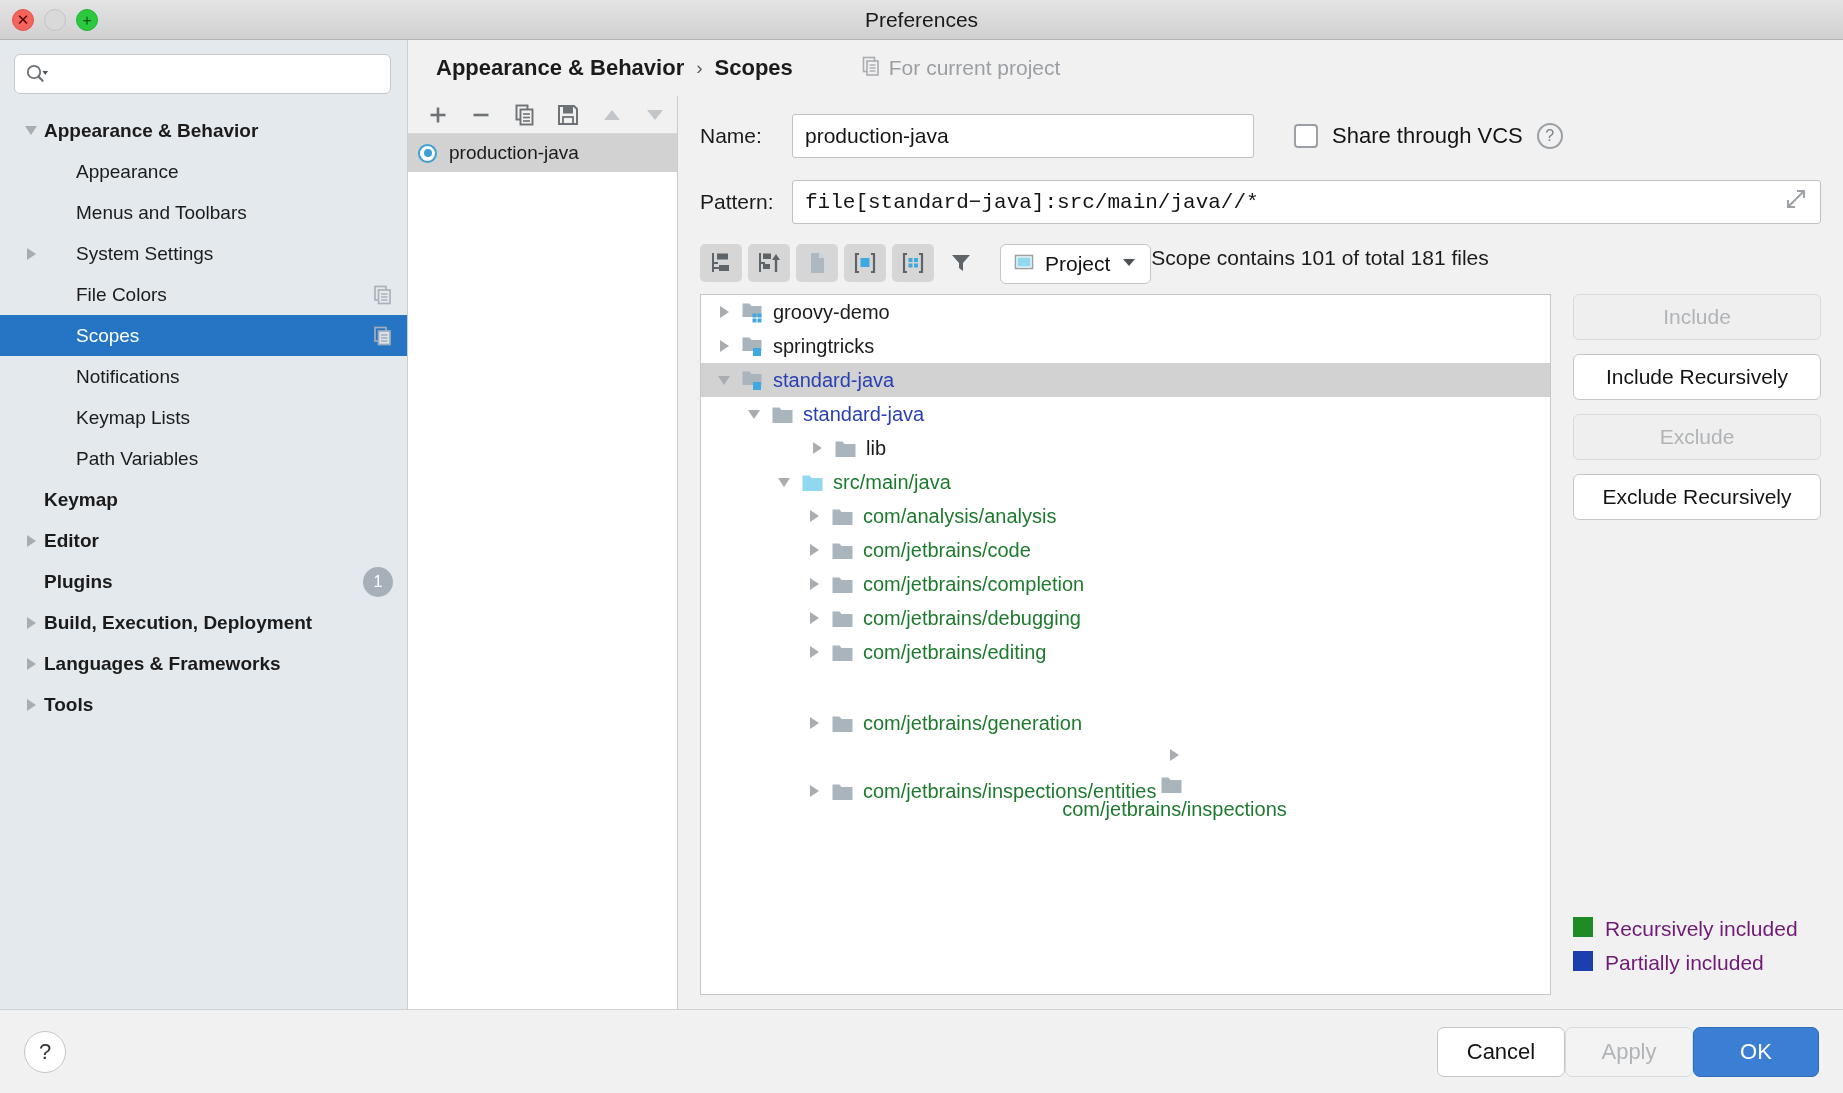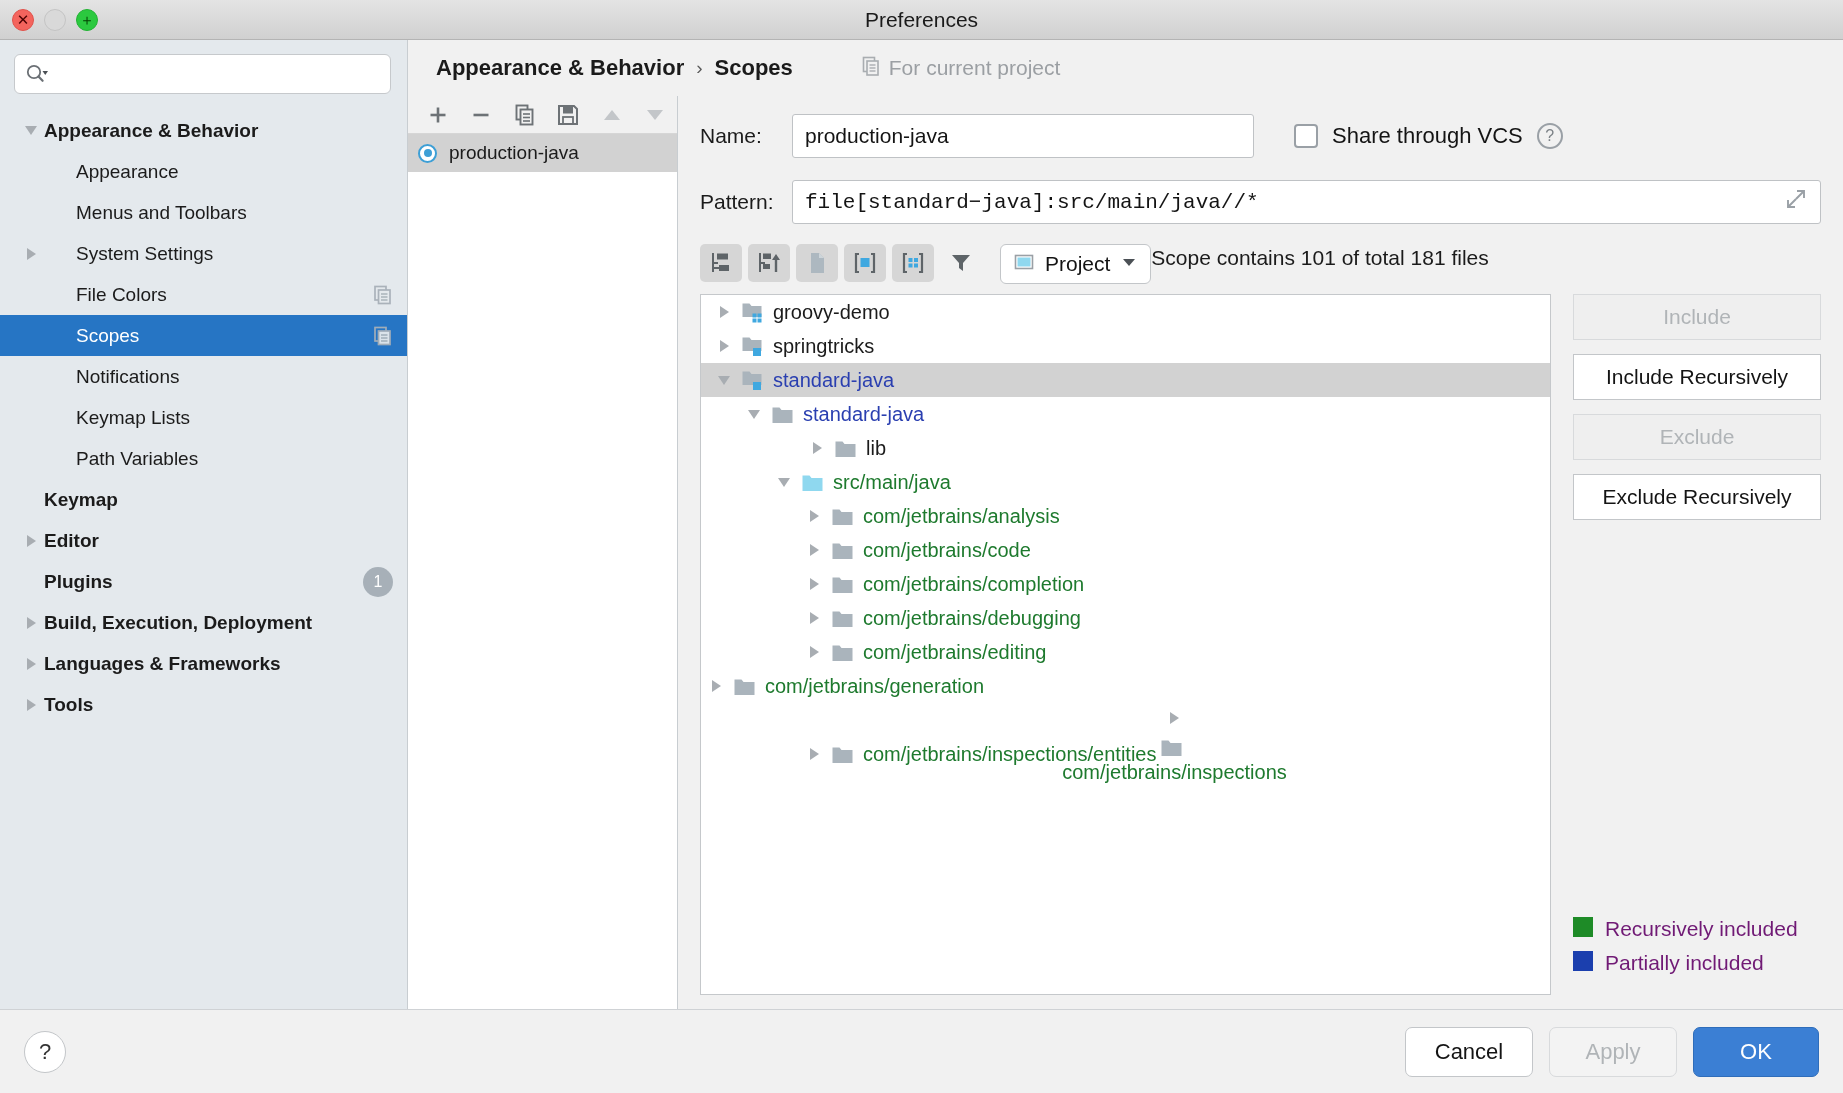--- a/index.html
+++ b/index.html
@@ -149,41 +149,41 @@
   .tnode.sel { background: #d2d2d2; }
   .tarrow { width: 30px; flex: 0 0 30px; display: flex; align-items: center; justify-content: center; }
   .ticon { width: 28px; flex: 0 0 28px; display: flex; align-items: center; justify-content: center; margin-right: 6px; }
   .tlabel { }
   .c-plain  { color: #1b1b1b; }
   .c-blue   { color: #2a3fb0; }
   .c-green  { color: #1e7a2e; }
 
   .sidebtns { width: 270px; flex: 0 0 270px; padding-left: 22px; display: flex; flex-direction: column; }
   .btn {
-    height: 46px; border-radius: 0; border: 1px solid #c3c6c9; background: #fff;
+    height: 46px; border-radius: 6px; border: 1px solid #c3c6c9; background: #fff;
     font-size: 21px; color: #141414; display: flex; align-items: center; justify-content: center;
     margin-bottom: 14px;
   }
   .btn.disabled { background: #efefef; color: #b0b4b7; border-color: #d8dadc; }
   .legend { margin-top: auto; padding-bottom: 10px; }
   .legend-row { display: flex; align-items: flex-start; gap: 12px; font-size: 21px; color: #701a75; margin-bottom: 10px; }
   .sw { width: 20px; height: 20px; flex: 0 0 20px; }
   .sw-green { background: #1e8b27; }
   .sw-blue  { background: #1b3fae; }
 
   
   .footer {
     height: 84px; flex: 0 0 84px; border-top: 1px solid #cfd2d5; background: #f1f1f1;
     display: flex; align-items: center; padding: 0 24px;
   }
   .help-btn {
     width: 42px; height: 42px; border-radius: 50%; border: 1px solid #c3c6c9; background: #fff;
     display: flex; align-items: center; justify-content: center; font-size: 22px; color: #333;
   }
-  .footer-right { margin-left: auto; display: flex; align-items: center; gap: 16px; }
+  .footer-right { margin-left: auto; display: flex; align-items: center; }
   .fbtn {
     height: 50px; min-width: 128px; border-radius: 7px; border: 1px solid #c3c6c9; background: #fff;
     font-size: 22px; color: #141414; display: flex; align-items: center; justify-content: center; padding: 0 22px;
   }
   .fbtn.disabled { color: #b0b4b7; background: #f3f3f3; border-color: #d8dadc; }
   .fbtn.primary { background: #3b7fd4; border-color: #2f6dba; color: #fff; min-width: 126px; }
 </style>
 </head>
 <body>
 
@@ -550,21 +550,21 @@
                 </div>
                 <div class="tnode" style="padding-left: 98px;">
                   <span class="tarrow">
                     <span class="tri tri-right"></span>
                   </span>
                   <span class="ticon">
                     <svg width="24" height="22" viewBox="0 0 24 22">
                       <path d="M1.5 4.5 h7 l2 2.5 h11 v13 h-20 Z" fill="#aab4bc"></path>
                     </svg>
                   </span>
-                  <span class="tlabel c-green">com/jetbrains/analysis</span>
+                  <span class="tlabel c-green">com/analysis/analysis</span>
                 </div>
                 <div class="tnode" style="padding-left: 98px;">
                   <span class="tarrow">
                     <span class="tri tri-right"></span>
                   </span>
                   <span class="ticon">
                     <svg width="24" height="22" viewBox="0 0 24 22">
                       <path d="M1.5 4.5 h7 l2 2.5 h11 v13 h-20 Z" fill="#aab4bc"></path>
                     </svg>
                   </span>
@@ -596,21 +596,21 @@
                   <span class="tarrow">
                     <span class="tri tri-right"></span>
                   </span>
                   <span class="ticon">
                     <svg width="24" height="22" viewBox="0 0 24 22">
                       <path d="M1.5 4.5 h7 l2 2.5 h11 v13 h-20 Z" fill="#aab4bc"></path>
                     </svg>
                   </span>
                   <span class="tlabel c-green">com/jetbrains/editing</span>
                 </div>
-                <div class="tnode" style="">
+                <div class="tnode" style="padding-left: 98px; margin-top: 37px;">
                   <span class="tarrow">
                     <span class="tri tri-right"></span>
                   </span>
                   <span class="ticon">
                     <svg width="24" height="22" viewBox="0 0 24 22">
                       <path d="M1.5 4.5 h7 l2 2.5 h11 v13 h-20 Z" fill="#aab4bc"></path>
                     </svg>
                   </span>
                   <span class="tlabel c-green">com/jetbrains/generation</span>
                 </div>

